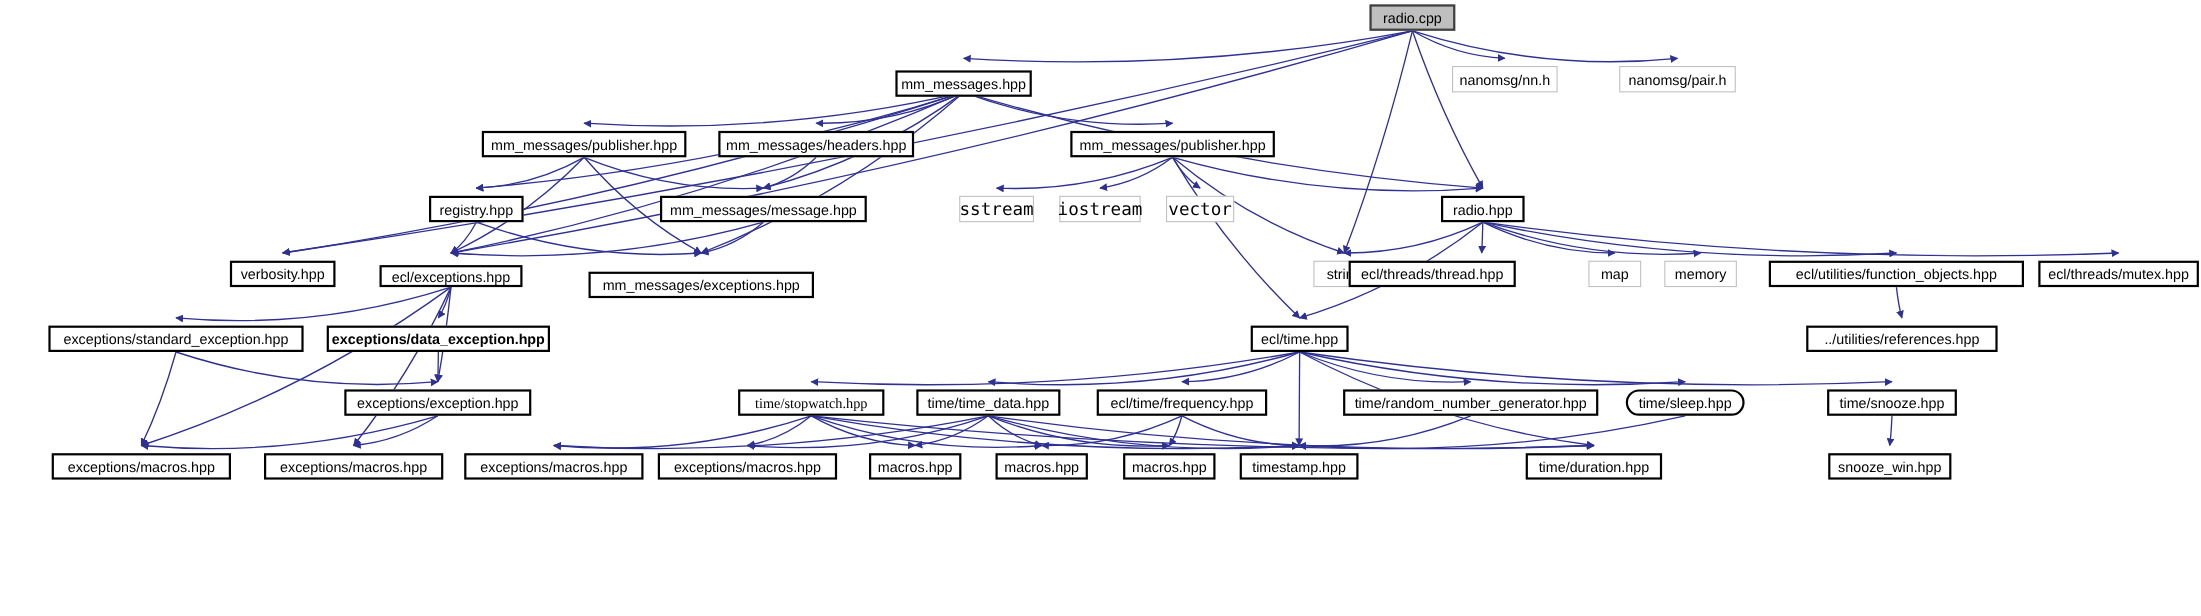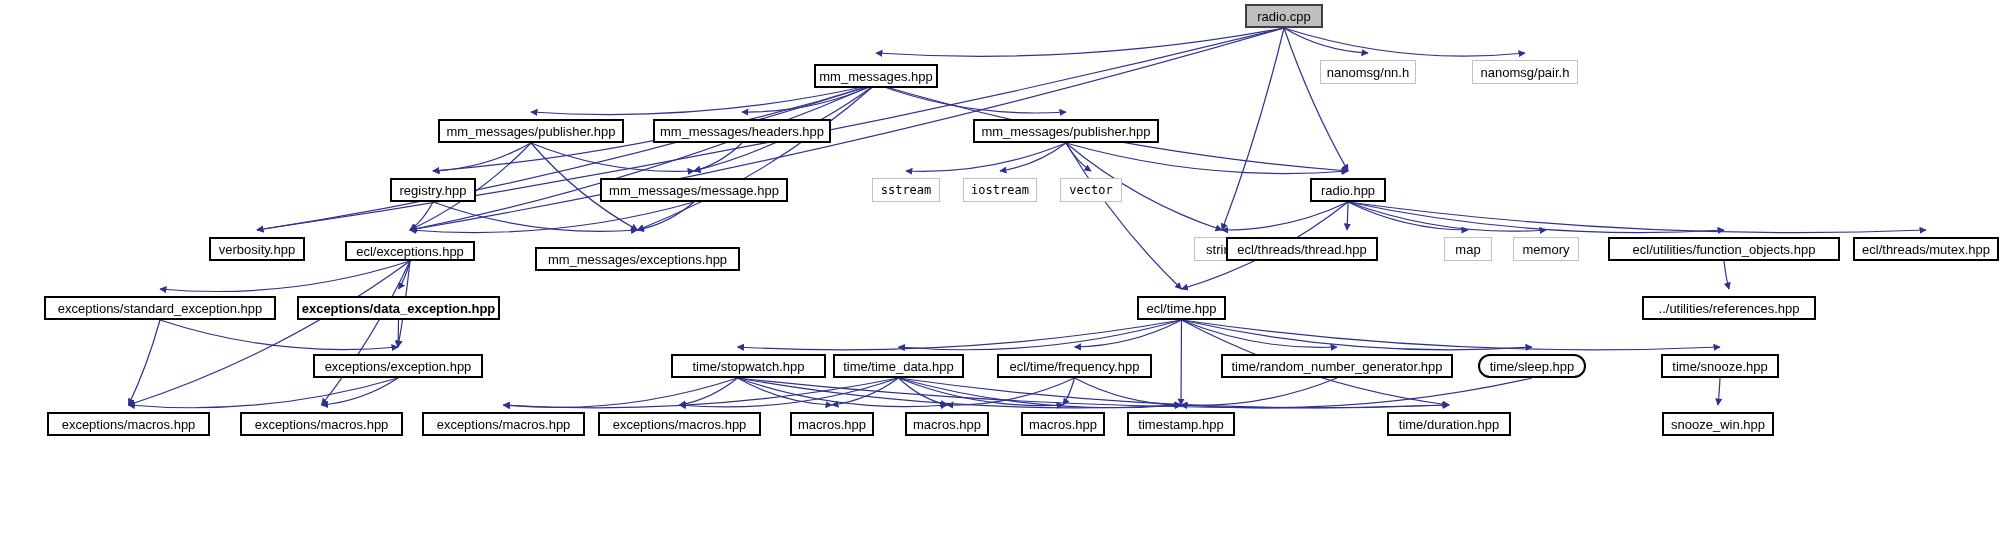--- a/index.html
+++ b/index.html
@@ -46,21 +46,21 @@
     border: 2px solid #404040;
   }
   
   .node.local {
     border: 2px solid #000000;
   }
   
   .node.system {
     border: 1px solid #c0c0c0;
     font-family: "DejaVu Sans Mono", monospace;
-    font-size: 12px;
+    font-size: 16px;
   }
   .node.sysplain {
     border: 1px solid #c0c0c0;
     font-family: "Liberation Sans", sans-serif;
     font-size: 13px;
   }
 </style>
 </head>
 <body>
 
@@ -171,21 +171,21 @@
       <div class="node local" style="left: 1226px; top: 237px; width: 152px; height: 24px;">ecl/threads/thread.hpp</div>
       <div class="node sysplain" style="left: 1444px; top: 237px; width: 48px; height: 24px;">map</div>
       <div class="node sysplain" style="left: 1513px; top: 237px; width: 66px; height: 24px;">memory</div>
       <div class="node local" style="left: 1608px; top: 237px; width: 232px; height: 24px;">ecl/utilities/function_objects.hpp</div>
       <div class="node local" style="left: 1853px; top: 237px; width: 146px; height: 24px;">ecl/threads/mutex.hpp</div>
       <div class="node local" style="left: 44px; top: 296px; width: 232px; height: 24px;">exceptions/standard_exception.hpp</div>
       <div class="node local" style="left: 297px; top: 296px; width: 203px; height: 24px; font-weight: bold;">exceptions/data_exception.hpp</div>
       <div class="node local" style="left: 1137px; top: 296px; width: 89px; height: 24px;">ecl/time.hpp</div>
       <div class="node local" style="left: 1642px; top: 296px; width: 174px; height: 24px;">../utilities/references.hpp</div>
       <div class="node local" style="left: 313px; top: 354px; width: 170px; height: 24px;">exceptions/exception.hpp</div>
-      <div class="node local" style="left: 671px; top: 354px; width: 155px; height: 24px;">time/stopwatch.hpp</div>
+      <div class="node local" style="left: 671px; top: 354px; width: 133px; height: 24px; font-family: Liberation Serif, serif;">time/stopwatch.hpp</div>
       <div class="node local" style="left: 833px; top: 354px; width: 131px; height: 24px;">time/time_data.hpp</div>
       <div class="node local" style="left: 997px; top: 354px; width: 155px; height: 24px;">ecl/time/frequency.hpp</div>
       <div class="node local" style="left: 1221px; top: 354px; width: 232px; height: 24px;">time/random_number_generator.hpp</div>
       <div class="node local" style="left: 1478px; top: 354px; width: 108px; height: 24px; border-radius: 12px;">time/sleep.hpp</div>
       <div class="node local" style="left: 1661px; top: 354px; width: 118px; height: 24px;">time/snooze.hpp</div>
       <div class="node local" style="left: 47px; top: 412px; width: 163px; height: 24px;">exceptions/macros.hpp</div>
       <div class="node local" style="left: 240px; top: 412px; width: 163px; height: 24px;">exceptions/macros.hpp</div>
       <div class="node local" style="left: 422px; top: 412px; width: 163px; height: 24px;">exceptions/macros.hpp</div>
       <div class="node local" style="left: 598px; top: 412px; width: 163px; height: 24px;">exceptions/macros.hpp</div>
       <div class="node local" style="left: 790px; top: 412px; width: 84px; height: 24px;">macros.hpp</div>

